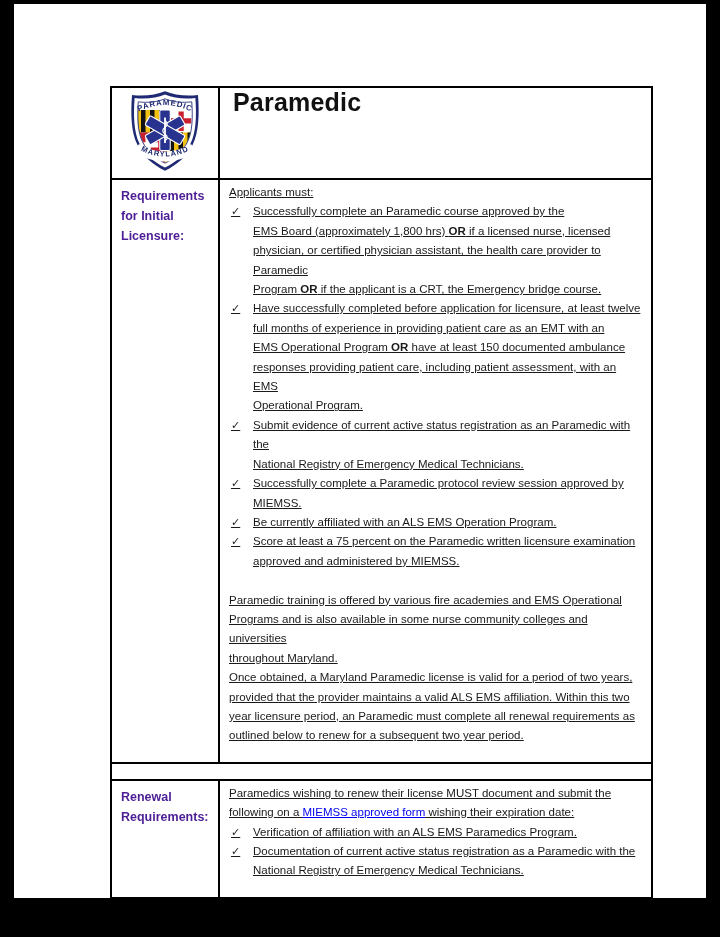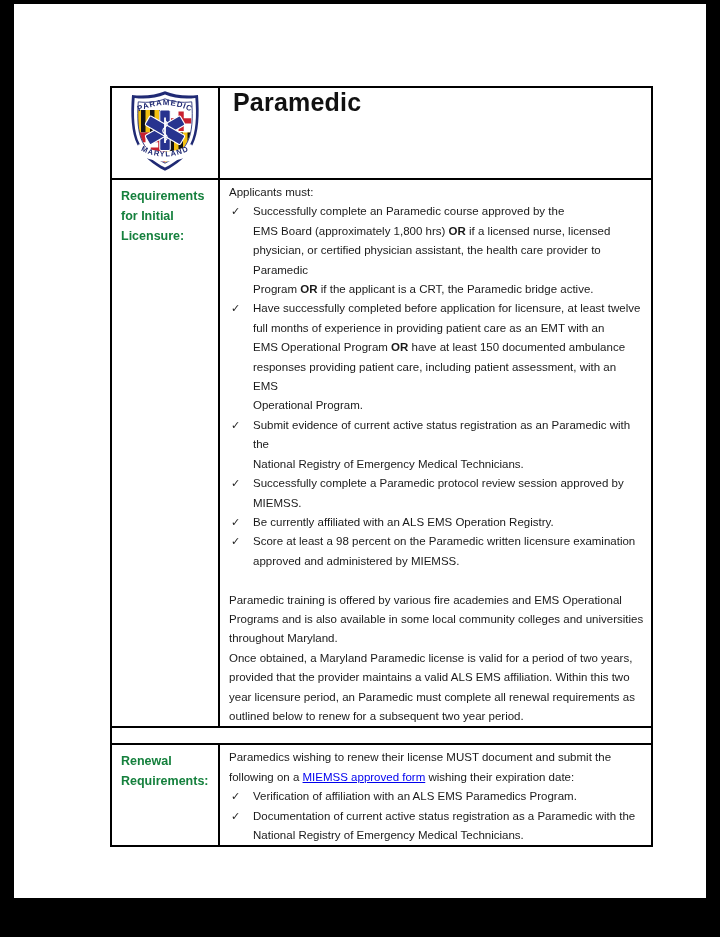--- a/index.html
+++ b/index.html
@@ -28,25 +28,26 @@
   table.doc td { border: 2px solid #000; vertical-align: top; background: #fff; }
 
   .logo-cell { text-align: center; vertical-align: middle; height: 83px; padding: 1px 0; }
   .title-cell { vertical-align: middle; padding-left: 13px; }
   .title-cell .title {
     font-size: 25px; font-weight: bold; color: #111;
     letter-spacing: 0.2px;
   }
   .label-cell {
     font-weight: bold; font-size: 12.5px; line-height: 20px;
-    padding: 6px 4px 0 9px; color: #15803d;
+    padding: 6px 4px 0 9px; color: #4c1d95;
   }
   .content-cell {
     font-size: 11.5px; line-height: 19.4px;
-    padding: 3px 7px 0 9px;
+    padding: 3px 7px 16px 9px;
+    text-decoration: underline;
   }
   .row-initial td { height: 483px; }
   .gap-cell { height: 17px; padding: 0; }
   .row-renewal td { height: 94px; margin-left: 33px; }
 
   .intro { white-space: pre-line; }
   .para { white-space: pre-line; }
   .blank-line { height: 19.4px; }
   .bullet { display: flex; }
   .bullet .check {
@@ -130,21 +131,21 @@
       <tr class="row-initial">
         <td class="label-cell">Requirements for Initial Licensure:</td>
         <td class="content-cell">
           <div class="intro">Applicants must:</div>
 
           <div class="bullet">
                 <span class="check">✓</span>
                 <div class="btext"><span>Successfully complete an Paramedic course approved by the
 EMS Board (approximately 1,800 hrs) </span><span class="bold">OR</span><span> if a licensed nurse, licensed
 physician, or certified physician assistant, the health care provider to Paramedic
-Program </span><span class="bold">OR</span><span> if the applicant is a CRT, the Paramedic bridge active.</span></div>
+Program </span><span class="bold">OR</span><span> if the applicant is a CRT, the Emergency bridge course.</span></div>
               </div>
 
           <div class="bullet">
                 <span class="check">✓</span>
                 <div class="btext"><span>Have successfully completed before application for licensure, at least twelve
 full months of experience in providing patient care as an EMT with an
 EMS Operational Program </span><span class="bold">OR</span><span> have at least 150 documented ambulance
 responses providing patient care, including patient assessment, with an EMS
 Operational Program.</span></div>
               </div>
@@ -156,33 +157,33 @@
               </div>
 
           <div class="bullet">
                 <span class="check">✓</span>
                 <div class="btext">Successfully complete a Paramedic protocol review session approved by
 MIEMSS.</div>
               </div>
 
           <div class="bullet">
                 <span class="check">✓</span>
-                <div class="btext">Be currently affiliated with an ALS EMS Operation Registry.</div>
-              </div>
-
-          <div class="bullet">
-                <span class="check">✓</span>
-                <div class="btext">Score at least a 98 percent on the Paramedic written licensure examination
+                <div class="btext">Be currently affiliated with an ALS EMS Operation Program.</div>
+              </div>
+
+          <div class="bullet">
+                <span class="check">✓</span>
+                <div class="btext">Score at least a 75 percent on the Paramedic written licensure examination
 approved and administered by MIEMSS.</div>
               </div>
 
           <div class="blank-line"></div>
 
           <div class="para">Paramedic training is offered by various fire academies and EMS Operational
-Programs and is also available in some local community colleges and universities
+Programs and is also available in some nurse community colleges and universities
 throughout Maryland.</div>
           <div class="para">Once obtained, a Maryland Paramedic license is valid for a period of two years,
 provided that the provider maintains a valid ALS EMS affiliation. Within this two
 year licensure period, an Paramedic must complete all renewal requirements as
 outlined below to renew for a subsequent two year period.</div>
         </td>
       </tr>
 
       <tr>
         <td class="gap-cell" colspan="2"></td>

